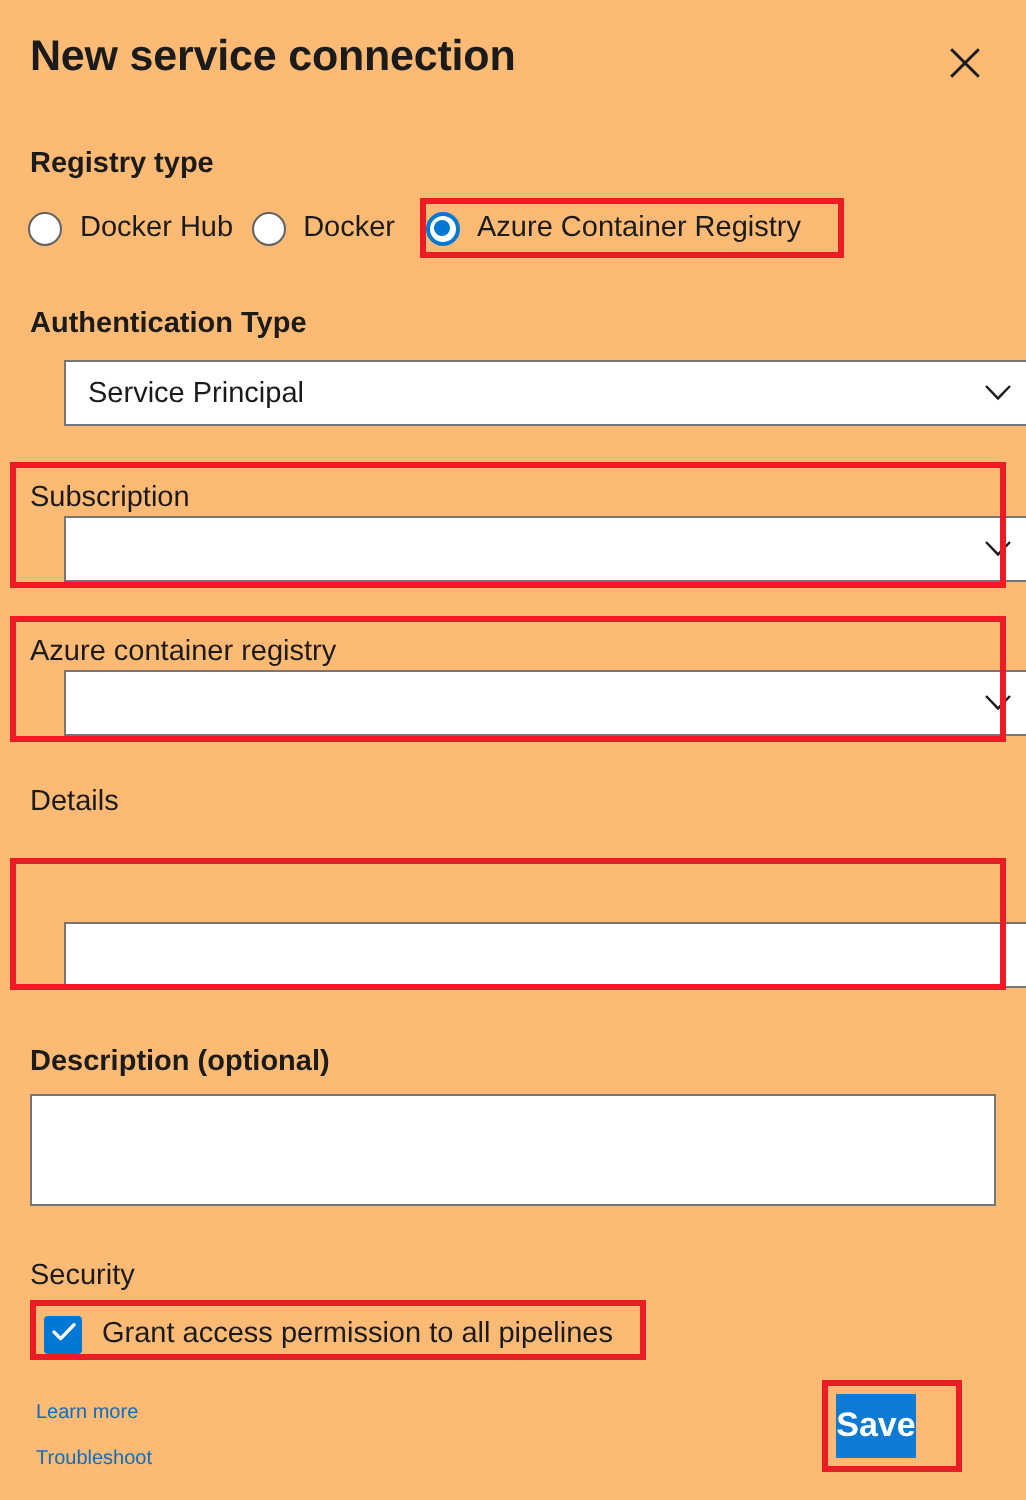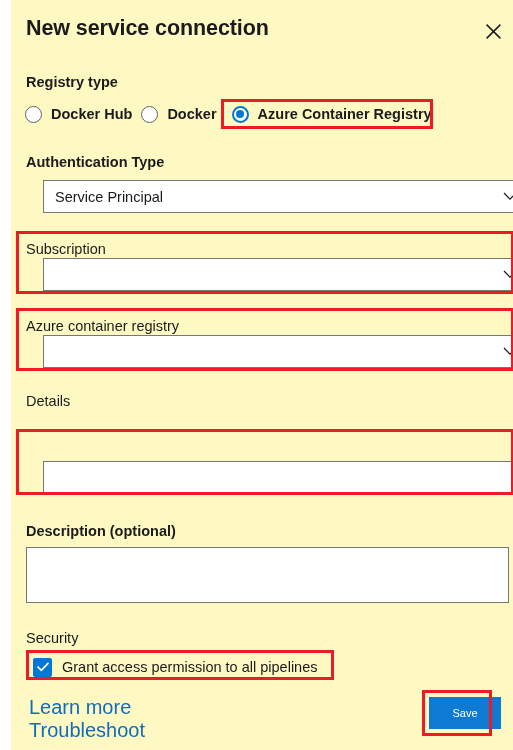--- a/index.html
+++ b/index.html
@@ -14,22 +14,21 @@
     font-family: "Liberation Sans", sans-serif;
     color: #1b1b1b;
     position: relative;
     overflow: hidden;
     -webkit-font-smoothing: antialiased;
   }
 
   .panel {
     position: absolute;
     inset: 0;
-    background: #fef9c3;
-    margin-left: 11px;
+    background: #fdba74;
   }
 
   
   .header {
     position: absolute;
     left: 0; top: 0;
     width: 513px;
     height: 58px;
   }
   .title {
@@ -77,21 +76,20 @@
     top: 100px;
     display: flex;
     align-items: center;
     height: 28px;
   }
   .radio-item {
     display: flex;
     align-items: center;
     cursor: pointer;
     height: 28px;
-    font-weight: bold;
   }
   .radio-circle {
     width: 17px;
     height: 17px;
     border-radius: 50%;
     border: 1.4px solid #616161;
     box-sizing: border-box;
     background: #fff;
     flex: none;
     position: relative;
@@ -186,39 +184,39 @@
     font-size: 14.5px;
     color: #1b1b1b;
     white-space: nowrap;
     line-height: 20px;
   }
 
   
   .link {
     position: absolute;
     left: 18px;
-    font-size: 20px;
+    font-size: 10px;
     color: #0f6cbd;
     line-height: 20px;
     text-decoration: none;
     cursor: pointer;
     white-space: nowrap;
   }
 
   
   .save-btn {
     position: absolute;
     left: 418px;
     top: 697px;
-    width: 72px;
+    width: 40px;
     height: 32px;
     background: #0f7ad4;
     color: #ffffff;
-    font-size: 11px;
-    font-weight: normal;
+    font-size: 17px;
+    font-weight: bold;
     border: none;
     cursor: pointer;
     font-family: "Liberation Sans", sans-serif;
     display: flex;
     align-items: center;
     justify-content: center;
     padding: 0;
   }
 
   

